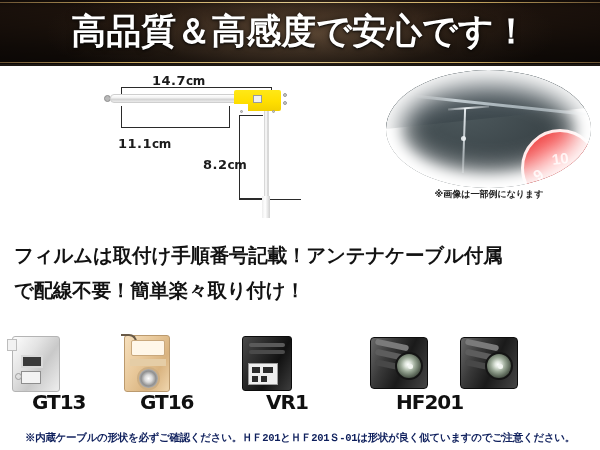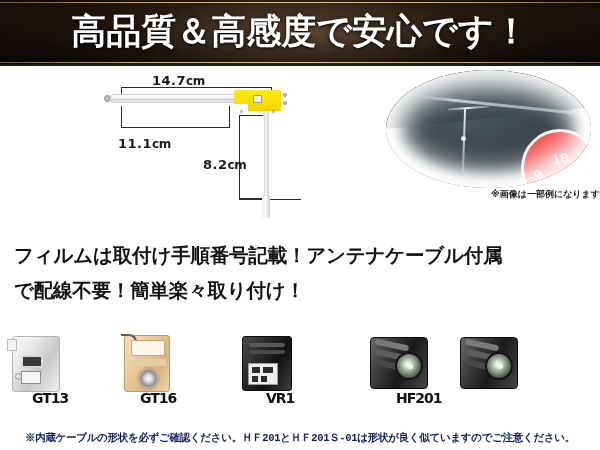--- a/index.html
+++ b/index.html
@@ -160,21 +160,21 @@
     border:3px solid #ffe9e9;
     color:#ffdede; font-weight:bold; font-size:15px;
   }
   .oval .sticker .n1 { position:absolute; left:10px; top:34px; transform:rotate(-38deg); }
   .oval .sticker .n2 { position:absolute; left:28px; top:18px; transform:rotate(-8deg); }
   .oval .vignette {
     position:absolute; inset:0; border-radius:50%;
     box-shadow:0 0 26px 16px #ffffff inset;
   }
   .photo-caption {
-    position:absolute; left:0; right:0; top:120px; text-align:right;
+    position:absolute; left:0; right:0; top:120px; text-align:center;
     font-size:9px; color:#222; font-weight:bold; white-space:nowrap;
     font-family:"DejaVu Sans","Liberation Sans",sans-serif;
   }
 
   
   .desc {
     position:absolute; left:14px; top:219px; width:576px; height:108px;
     display:flex; flex-direction:column; justify-content:center;
     font-family:"DejaVu Sans","Liberation Sans",sans-serif;
     font-weight:bold; color:#121212; font-size:19.5px; line-height:35px;
@@ -182,21 +182,21 @@
   }
   .desc div { white-space:nowrap; }
 
   
   .connectors { position:absolute; left:0; top:330px; width:600px; height:95px; }
   .conn { position:absolute; top:0; width:100px; height:95px; }
   .conn .img { position:absolute; left:0; top:2px; width:68px; height:62px; }
   .conn .cap {
     position:absolute; left:0; width:100px; top:60px;
     font-family:"DejaVu Sans","Liberation Sans",sans-serif;
-    font-weight:bold; font-size:14px; color:#101010; letter-spacing:-1px;
+    font-weight:bold; font-size:20px; color:#101010; letter-spacing:-1px;
     text-align:left; white-space:nowrap;
   }
   .c0 { left:6px; }   .c0 .cap { left:26px; }
   .c1 { left:116px; } .c1 .cap { left:24px; }
   .c2 { left:236px; } .c2 .cap { left:30px; }
   .c3 { left:368px; } .c3 .cap { left:28px; }
   .c4 { left:458px; } .c4 .cap { left:26px; font-size:16px; }
 
   
   .body-gray {

